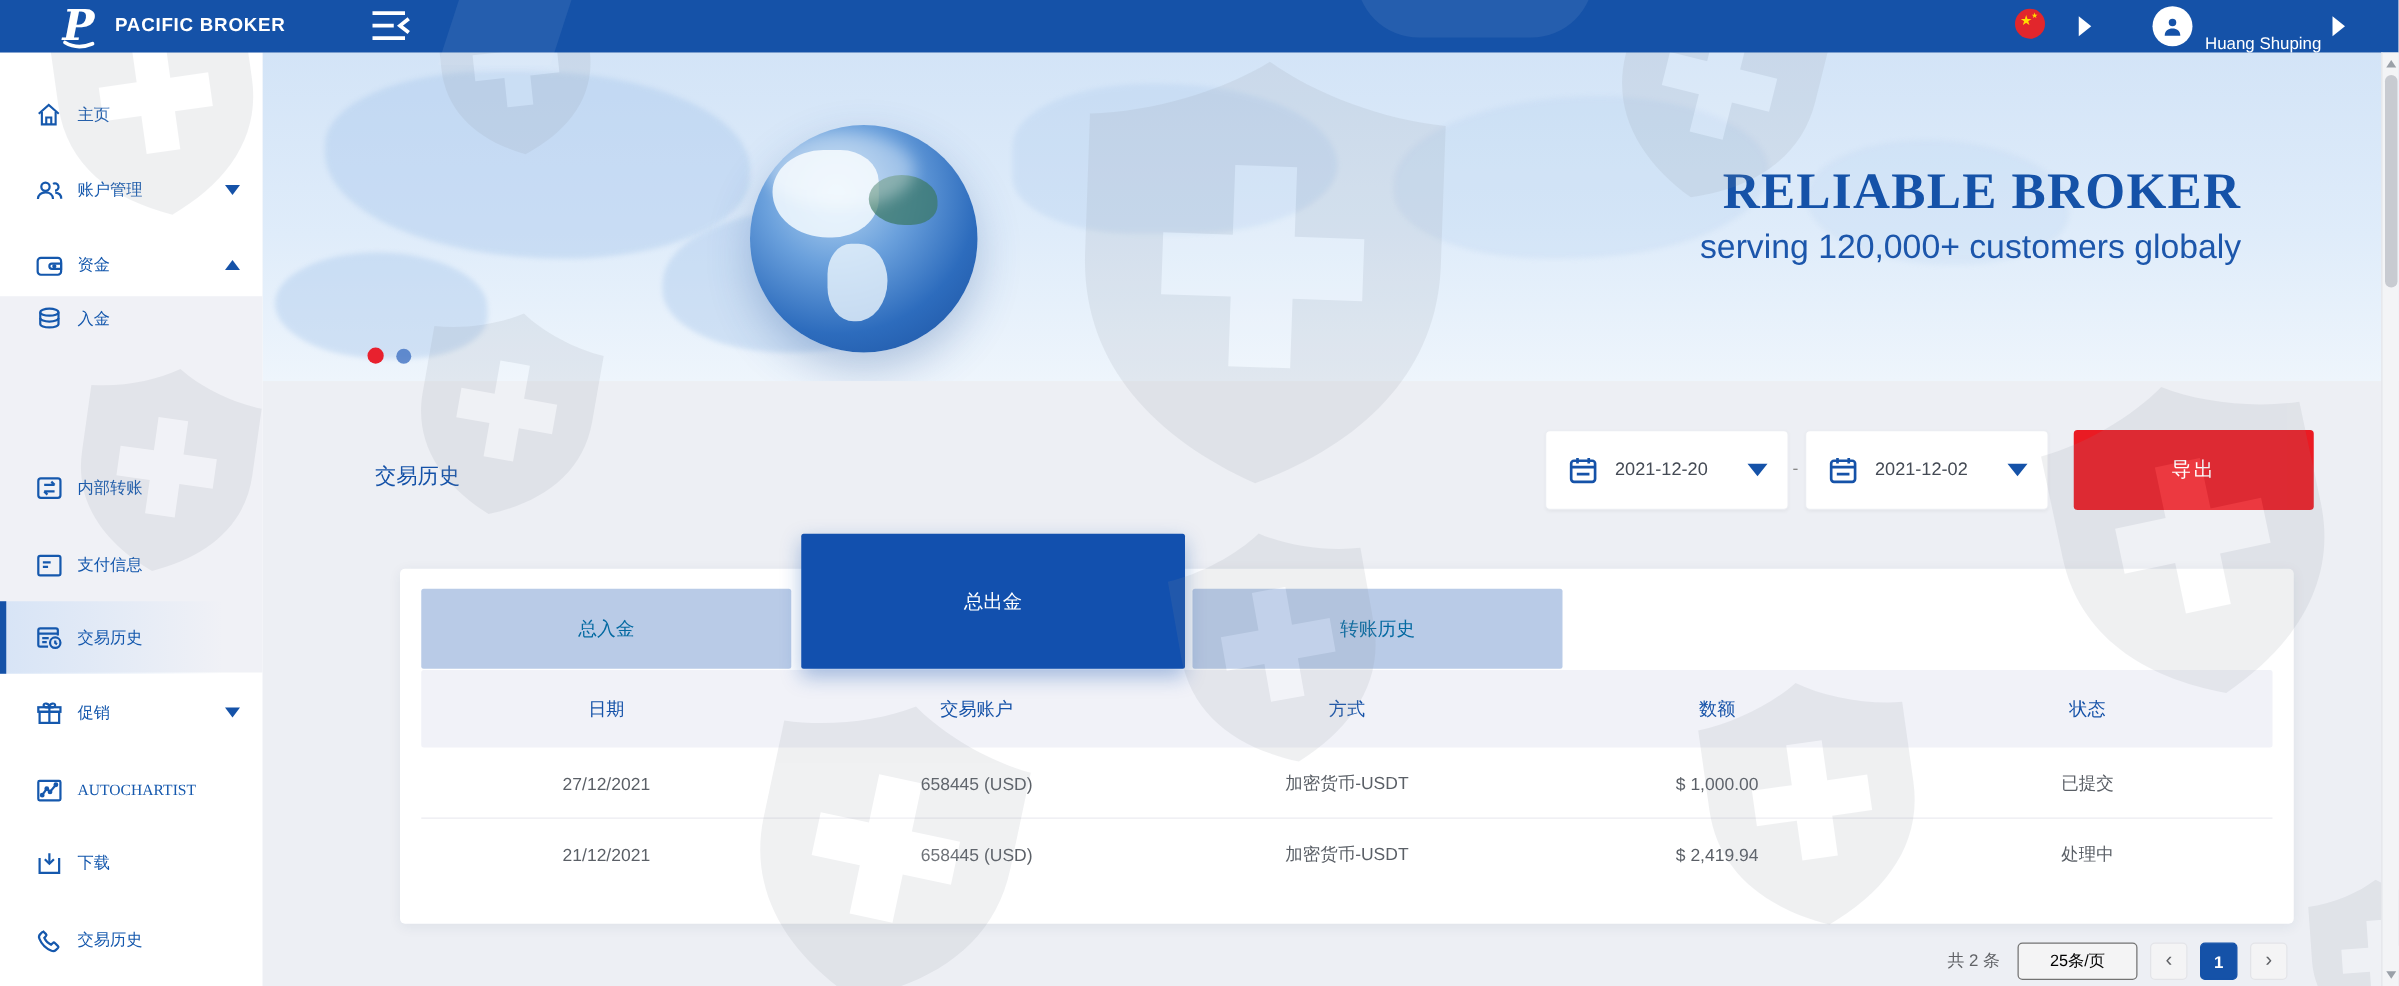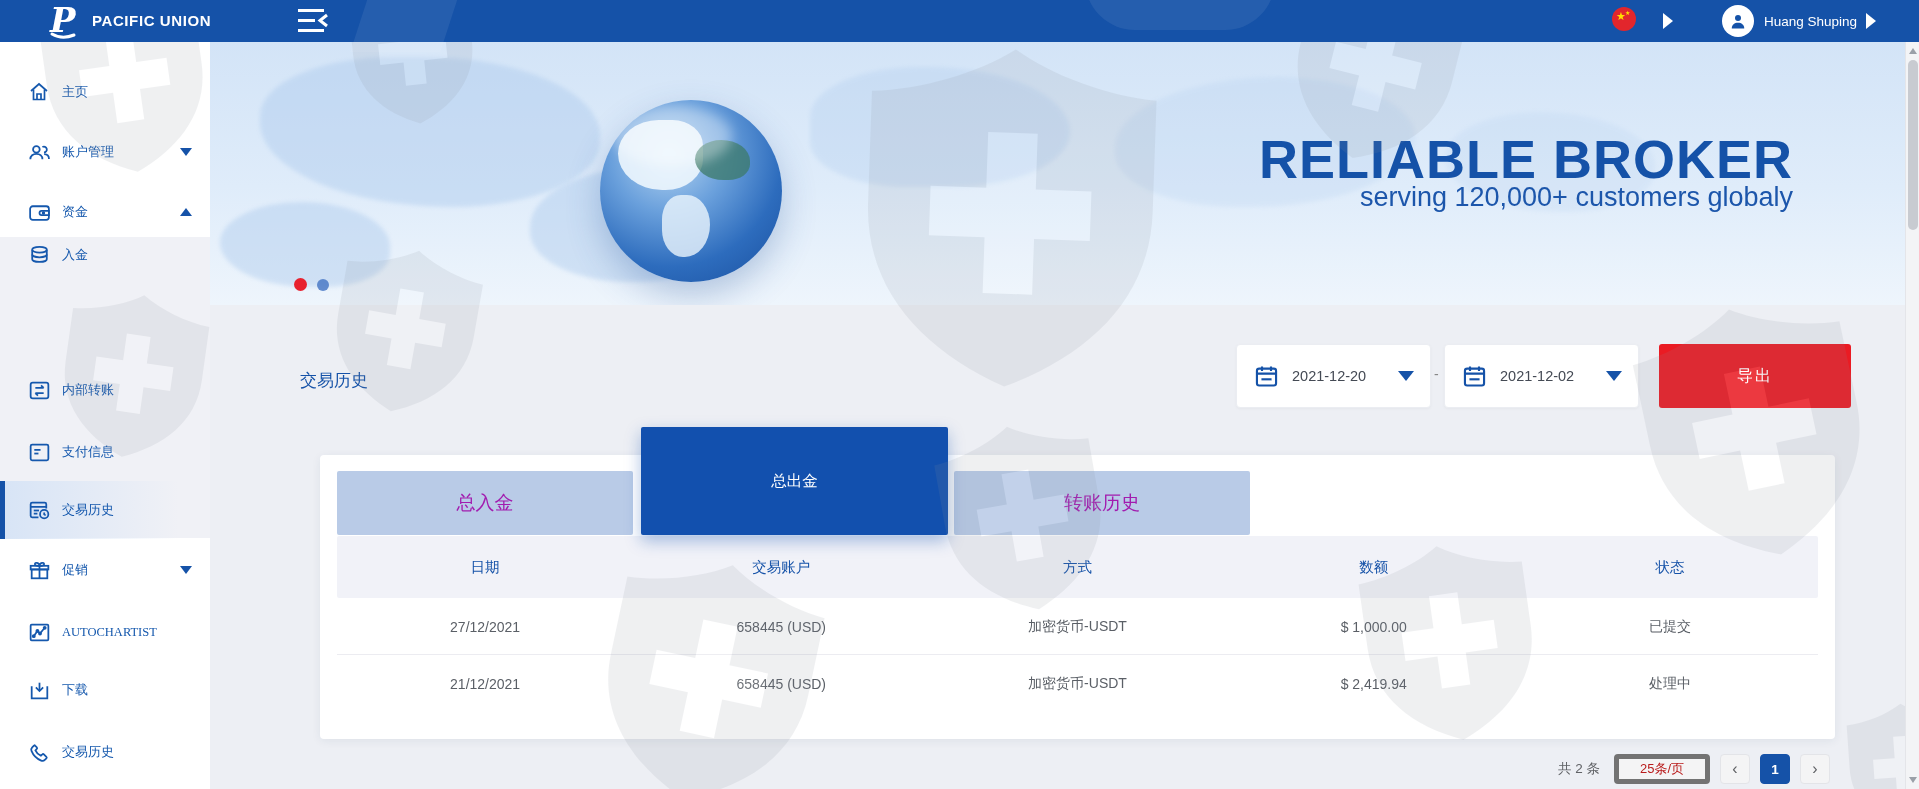--- a/index.html
+++ b/index.html
@@ -15,21 +15,21 @@
   .logo-p { position:absolute; left:44px; top:0; width:44px; height:42px; }
   .logo-p text { font-family:"DejaVu Serif",serif; }
   .brand { position:absolute; left:92px; top:0; height:42px; line-height:42px; color:#fff; font-size:15px; font-weight:bold; letter-spacing:.6px; }
   .hamburger { position:absolute; left:296px; top:7px; width:40px; height:28px; cursor:pointer; }
   .flag { position:absolute; left:1612px; top:7px; width:24px; height:24px; border-radius:50%; background:#e2262c; overflow:hidden; cursor:pointer; }
   .flag .star-big { position:absolute; left:4px; top:3px; color:#ffde00; font-size:11px; }
   .flag .star-small { position:absolute; left:13px; top:2px; color:#ffde00; font-size:6px; }
   .tri-right { width:0; height:0; border-left:10px solid #fff; border-top:8px solid transparent; border-bottom:8px solid transparent; position:absolute; top:13px; }
   .tri1 { left:1663px; } .tri2 { left:1866px; }
   .avatar { position:absolute; left:1722px; top:5px; width:32px; height:32px; border-radius:50%; background:#fff; display:flex; align-items:center; justify-content:center; cursor:pointer; }
-  .username { position:absolute; left:1764px; top:1px; height:42px; line-height:42px; color:#fff; font-size:13.5px; }
+  .username { position:absolute; left:1764px; top:14px; height:42px; line-height:42px; color:#fff; font-size:13.5px; }
 
   
   .sidebar { position:absolute; left:0; top:42px; width:210px; height:747px; background:#fff; z-index:20; }
   .submenu-panel { position:absolute; left:0; top:195px; width:210px; height:301px; background:#f0f1f6; }
   .side-item { position:absolute; left:0; width:210px; height:58px; display:flex; align-items:center; cursor:pointer; }
   .side-item .sicon { position:absolute; left:26px; width:26px; height:26px; display:flex; align-items:center; justify-content:center; }
   .side-item .slabel { position:absolute; left:62px; color:#1558ad; font-size:13px;font-family:Liberation Serif, serif; }
   .side-item.active { background:linear-gradient(90deg,#d7e4f6 0%, rgba(240,241,246,0) 85%); }
   .side-item.active::before { content:""; position:absolute; left:0; top:0; width:5px; height:58px; background:#1552a8; }
   .caret { position:absolute; right:18px; width:0; height:0; }
@@ -47,57 +47,57 @@
   .mb4 { left:600px; top:25px; width:260px; height:120px; border-radius:50% 65% 55% 45%; opacity:.3; }
   .mb5 { left:905px; top:35px; width:300px; height:130px; border-radius:60% 50% 60% 45%; opacity:.22; }
   .mb6 { left:1235px; top:70px; width:210px; height:100px; border-radius:50% 60% 45% 60%; opacity:.18; }
   .globe { position:absolute; left:390px; top:58px; width:182px; height:182px; border-radius:50%;
            background:radial-gradient(circle at 38% 30%, #b7d6f2 0%, #6aa0dc 34%, #2d6cbd 66%, #1a4f9e 100%);
            box-shadow:0 14px 34px rgba(42,90,160,.3); overflow:hidden; }
   .globe .land1 { position:absolute; left:18px; top:20px; width:85px; height:70px; background:rgba(240,248,254,.88); border-radius:60% 45% 55% 65%; }
   .globe .land2 { position:absolute; left:62px; top:95px; width:48px; height:62px; background:rgba(235,245,252,.8); border-radius:45% 55% 60% 50%; }
   .globe .land3 { position:absolute; left:95px; top:40px; width:55px; height:40px; background:#3c7a68; opacity:.75; border-radius:55% 60% 45% 60%; }
   .globe .gloss { position:absolute; left:12px; top:6px; width:120px; height:60px; background:rgba(255,255,255,.35); border-radius:50%; filter:blur(6px); }
-  .banner-title { position:absolute; right:126px; top:86px; color:#1552a8; font-size:54px; font-weight:bold; letter-spacing:1px; }
+  .banner-title { position:absolute; right:126px; top:86px; color:#1552a8; font-size:41px; font-weight:bold; letter-spacing:1px;font-family:Liberation Serif, serif; }
   .banner-sub { position:absolute; right:126px; top:140px; color:#1c56ab; font-size:27px; }
   .dot { position:absolute; border-radius:50%; cursor:pointer; }
   .dot1 { left:84px; top:236px; width:13px; height:13px; background:#e8212e; }
   .dot2 { left:107px; top:237px; width:12px; height:12px; background:#4a79c6; opacity:.85; }
 
   .content { position:absolute; left:0; top:263px; width:1709px; height:484px; background:#edeff4; }
   .page-title { position:absolute; left:90px; top:64px; color:#1552a8; font-size:17px; font-weight:500; }
 
   .datebox { position:absolute; top:39px; width:195px; height:64px; background:#fff; border:1px solid #ebedf2; border-radius:4px;
              box-shadow:0 1px 3px rgba(0,0,0,.04); display:flex; align-items:center; cursor:pointer; }
   .db1 { left:1026px; } .db2 { left:1234px; }
   .datebox .cal { margin-left:16px; }
   .datebox .dval { margin-left:12px; color:#444a54; font-size:14.5px; flex:1; }
   .datebox .dcaret { margin-right:16px; width:0; height:0; border-top:10px solid #1552a8; border-left:8px solid transparent; border-right:8px solid transparent; }
   .date-sep { position:absolute; left:1224px; top:61px; color:#888; font-size:14px; }
   .export-btn { position:absolute; left:1449px; top:39px; width:192px; height:64px; background:#ea1b23; border:none; border-radius:3px;
                 color:#fff; font-size:16px; cursor:pointer; letter-spacing:2px; font-family:inherit; }
 
   .card { position:absolute; left:110px; top:150px; width:1515px; height:284px; background:#fff; border-radius:4px;
           box-shadow:0 2px 10px rgba(30,50,90,.07); }
-  .tab { position:absolute; display:flex; align-items:center; justify-content:center; font-size:19px; cursor:pointer;
-         background:#b9cbe7; color:#a21caf; border-radius:2px; }
+  .tab { position:absolute; display:flex; align-items:center; justify-content:center; font-size:15px; cursor:pointer;
+         background:#b9cbe7; color:#0369a1; border-radius:2px; }
   .tab1 { left:17px; top:16px; width:296px; height:64px; }
   .tab2 { left:321px; top:-28px; width:307px; height:108px; background:#1250ae; color:#fff; font-size:15.5px;
           box-shadow:0 6px 16px rgba(18,80,174,.35); z-index:2; }
   .tab3 { left:634px; top:16px; width:296px; height:64px; }
   .thead { position:absolute; left:17px; top:81px; width:1481px; height:62px; background:#f1f2f8; display:flex; align-items:center; border-radius:2px; }
   .thead .th { flex:1; text-align:center; color:#1552a8; font-size:14.5px; }
   .trow { position:absolute; left:17px; width:1481px; height:55px; display:flex; align-items:center; }
   .trow1 { top:145px; border-bottom:1px solid #ececf1; }
   .trow2 { top:201px; }
   .trow .td { flex:1; text-align:center; color:#5a5f66; font-size:14px; }
 
   .pagination { position:absolute; top:449px; right:89px; height:30px; display:flex; align-items:center; gap:10px; }
   .pg-total { color:#606266; font-size:13.5px; margin-right:4px; }
-  .pg-size { width:96px; height:30px; background:#f4f4f5; border:5px solid #737373; border-radius:4px; color:#b91c1c; font-size:13px;
+  .pg-size { width:96px; height:30px; background:#f4f4f5; border:1px solid #737373; border-radius:4px; color:#000000; font-size:13px;
              display:flex; align-items:center; justify-content:center; cursor:pointer; }
   .pg-btn { width:30px; height:30px; background:#f4f4f5; border:1px solid #e3e4e8; border-radius:4px; color:#606266; font-size:16px;
             display:flex; align-items:center; justify-content:center; cursor:pointer; }
   .pg-btn.current { background:#1552a8; border-color:#1552a8; color:#fff; font-size:13.5px; font-weight:bold; }
 
   
   .scrollbar { position:absolute; right:0; top:0; width:14px; height:747px; background:#f3f4f6; border-left:1px solid #e4e5e9; z-index:40; }
   .sb-arrow { position:absolute; left:3px; width:0; height:0; border-left:4px solid transparent; border-right:4px solid transparent; }
   .sb-up { top:6px; border-bottom:6px solid #9aa0a8; }
   .sb-down { bottom:6px; border-top:6px solid #9aa0a8; }
@@ -112,21 +112,21 @@
 
 <div class="app">
 
   <div class="topbar">
     <div class="deco deco1"></div>
     <div class="deco deco2"></div>
     <svg class="logo-p" viewBox="0 0 44 42">
       <text x="6" y="32" font-size="34" font-weight="bold" font-style="italic" fill="#ffffff" font-family="DejaVu Serif, serif">P</text>
       <path d="M8 34 Q18 40 30 35" stroke="#ffffff" stroke-width="3" fill="none" stroke-linecap="round"></path>
     </svg>
-    <div class="brand">PACIFIC UNION</div>
+    <div class="brand">PACIFIC BROKER</div>
     <svg class="hamburger" viewBox="0 0 40 28">
       <rect x="2" y="2" width="26" height="3" fill="#fff"></rect>
       <rect x="2" y="12" width="17" height="3" fill="#fff"></rect>
       <rect x="2" y="22" width="26" height="3" fill="#fff"></rect>
       <path d="M31 8 L24 13.5 L31 19" stroke="#fff" stroke-width="3" fill="none"></path>
     </svg>
     <div class="flag">
       <span class="star-big">★</span>
       <span class="star-small">★</span>
     </div>

